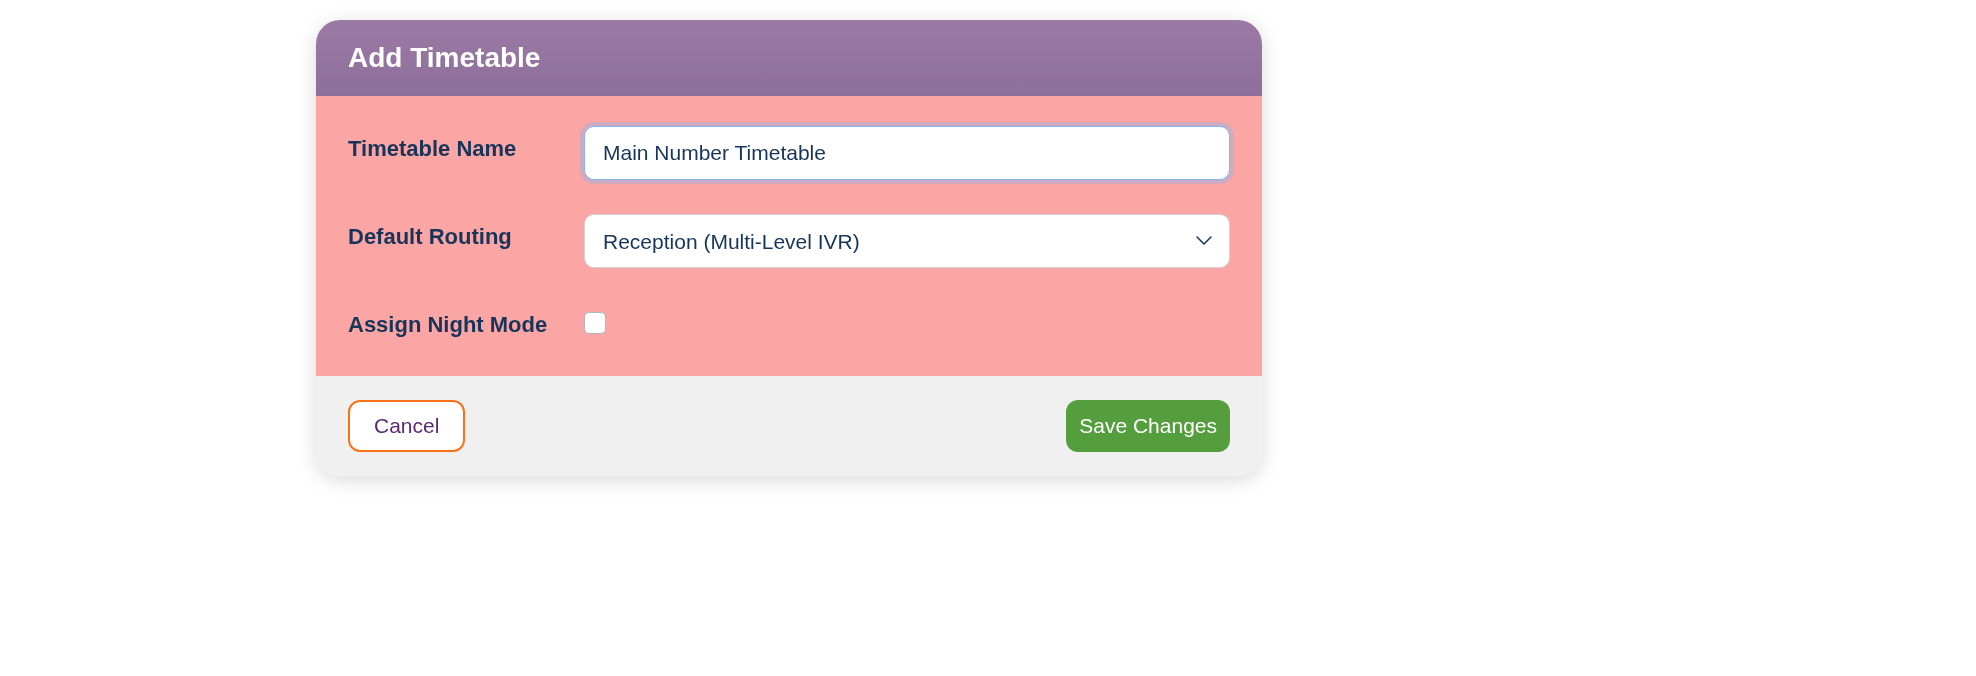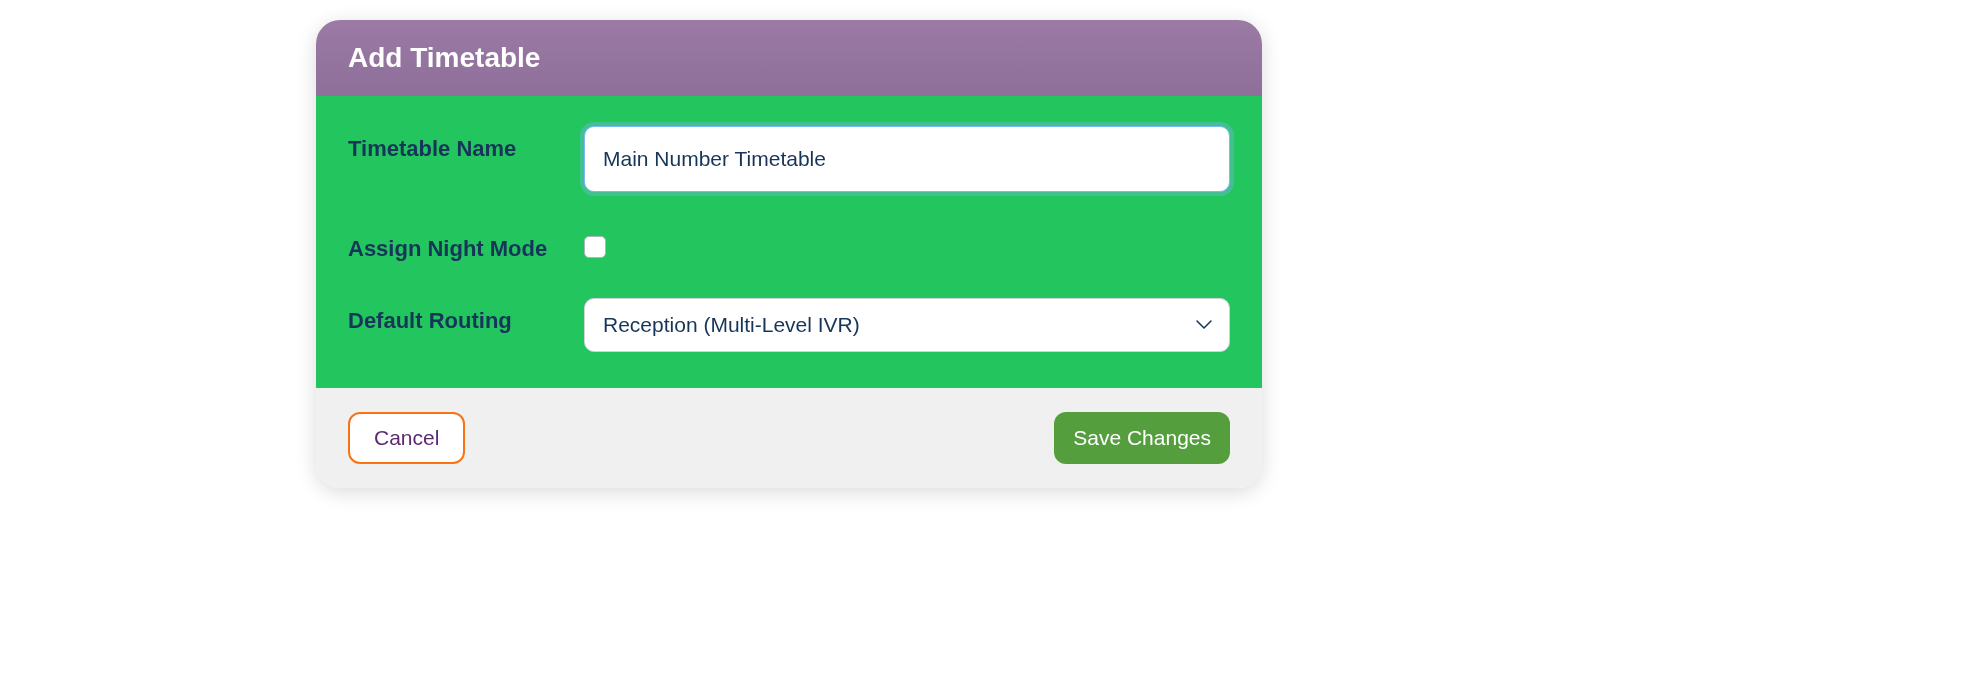--- a/index.html
+++ b/index.html
@@ -24,21 +24,21 @@
       background: linear-gradient(180deg, #9b7ba6 0%, #8e6f9a 100%);
       padding: 22px 32px;
     }
     .modal-title {
       color: #ffffff;
       font-size: 28px;
       font-weight: 700;
     }
     .modal-body {
       padding: 30px 32px 36px 32px;
-      background: #22c55e;
+      background: #fca5a5;
     }
     .form-row {
       display: flex;
       align-items: flex-start;
       margin-bottom: 34px;
     }
     .form-row:last-child {
       margin-bottom: 0;
     }
     .form-label {
@@ -48,21 +48,21 @@
       font-size: 22px;
       font-weight: 700;
       line-height: 1.35;
       padding-top: 8px;
     }
     .form-control-wrap {
       flex: 1;
     }
     .form-input {
       width: 100%;
-      height: 66px;
+      height: 54px;
       padding: 0 18px;
       border: 1px solid #ced4da;
       border-radius: 10px;
       font-size: 21px;
       color: #163559;
       font-family: inherit;
       outline: none;
     }
     .form-input.focused {
       border: 1px solid #7eb8f3;
@@ -121,60 +121,60 @@
     }
     .btn-cancel {
       background: #ffffff;
       color: #5b2a6f;
       border: 2px solid #f97316;
     }
     .btn-save {
       background: #559e3d;
       color: #ffffff;
       border: none;
-      padding: 14px 19px;
+      padding: 14px 13px;
     }
   </style>
 </head>
 <body>
 
 <div class="modal">
   <div class="modal-header">
     <div class="modal-title">Add Timetable</div>
   </div>
 
   <div class="modal-body">
 
     <div class="form-row">
       <div class="form-label">Timetable Name</div>
       <div class="form-control-wrap">
         <input type="text" class="form-input focused" value="Main Number Timetable" style="">
       </div>
     </div>
 
     <div class="form-row">
-      <div class="form-label">Assign Night Mode</div>
-      <div class="form-control-wrap">
-        <input type="checkbox" class="form-checkbox" style="">
-      </div>
-    </div>
-
-    <div class="form-row">
       <div class="form-label">Default Routing</div>
       <div class="form-control-wrap select-wrap">
         <select class="form-select">
           <option>Reception (Multi-Level IVR)</option>
         </select>
         <span class="select-chevron">
           <svg width="16" height="10" viewBox="0 0 16 10" fill="none">
               <path d="M1 1L8 8L15 1" stroke="#163559" stroke-width="1.5" stroke-linecap="round" stroke-linejoin="round"></path>
             </svg>
         </span>
       </div>
     </div>
 
+    <div class="form-row">
+      <div class="form-label">Assign Night Mode</div>
+      <div class="form-control-wrap">
+        <input type="checkbox" class="form-checkbox" style="">
+      </div>
+    </div>
+
   </div>
 
   <div class="modal-footer">
     <button class="btn btn-cancel">Cancel</button>
     <button class="btn btn-save">Save Changes</button>
   </div>
 </div>
 
 </body></html>

